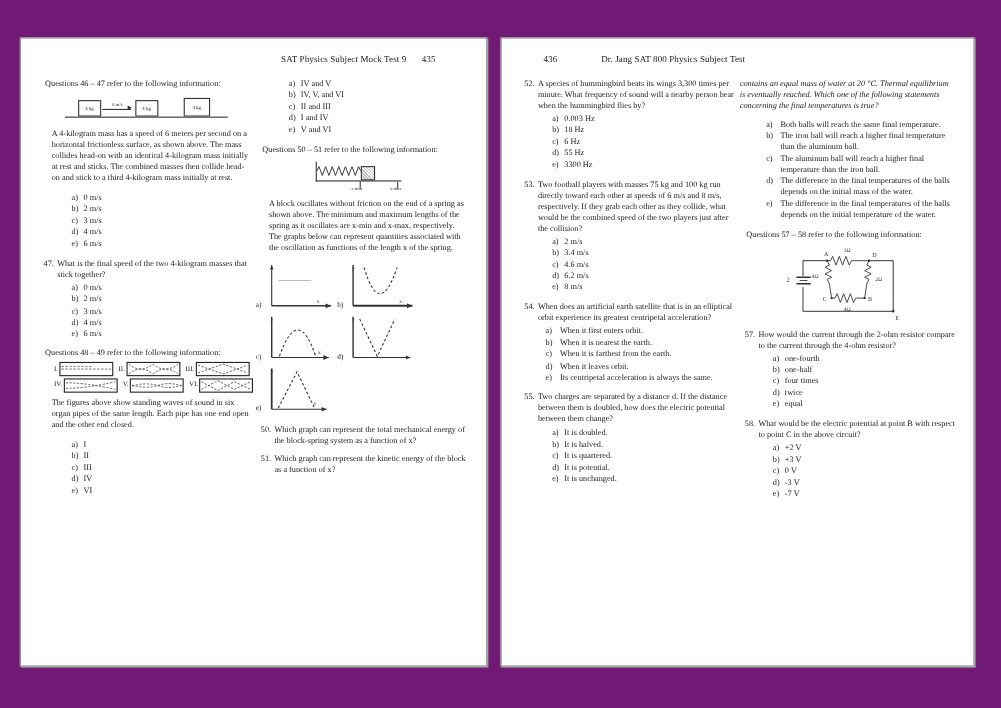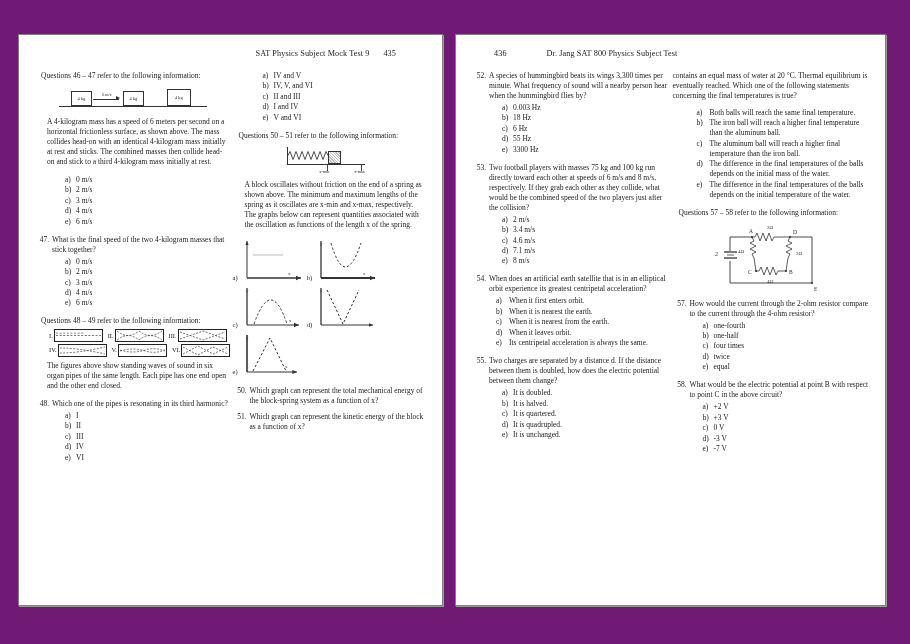--- a/index.html
+++ b/index.html
@@ -46,21 +46,21 @@
   .rh-right .rh-num { margin-right: 40px; }
 
   .cols {
     display: flex;
     gap: 4px;
     font-size: 7.5px;
     line-height: 1.33;
   }
   .col { flex: 1 1 0; min-width: 0; }
 
-  .para { margin: 0 0 7px 0; }
+  .para { margin: 0 0 7px 0; font-style: italic; }
   .stem-intro { margin: 0 0 3px 0; text-indent: 6px; }
   .stem-body { margin: 0 0 8px 0; padding-left: 12px; text-align: left; }
 
   .q { display: flex; margin: 0 0 2px 0; }
   .q-num { width: 14px; flex: 0 0 14px; text-align: right; padding-right: 3px; }
   .q-text { flex: 1 1 auto; }
 
   .choices { list-style: none; margin: 0 0 8px 0; padding: 0 0 0 30px; }
   .choices li { display: flex; margin-bottom: 0.5px; }
   .ch-let { flex: 0 0 11px; }
@@ -282,24 +282,20 @@
                     <path d="M1 9 L16 1 L31 9 L46 2" stroke="#333" stroke-width="0.7" fill="none" stroke-dasharray="2 1.4"></path>
                     <path d="M1 2 L16 10 L31 2 L46 9" stroke="#333" stroke-width="0.7" fill="none" stroke-dasharray="2 1.4"></path>
                   </svg>
               </span>
             </div>
           </div>
         </div>
 
         <div class="stem-body">The figures above show standing waves of sound in six organ pipes of the same length. Each pipe has one end open and the other end closed.</div>
 
-        <div class="q">
-          <div class="q-num">48.</div>
-          <div class="q-text">Which one of the pipes is resonating in its third harmonic?</div>
-        </div>
         <ul class="choices">
           <li>
               <span class="ch-let">a)</span>
               <span class="ch-txt">I</span>
             </li>
           <li>
               <span class="ch-let">b)</span>
               <span class="ch-txt">II</span>
             </li>
           <li>
@@ -497,21 +493,21 @@
           <li>
               <span class="ch-let">b)</span>
               <span class="ch-txt">3.4 m/s</span>
             </li>
           <li>
               <span class="ch-let">c)</span>
               <span class="ch-txt">4.6 m/s</span>
             </li>
           <li>
               <span class="ch-let">d)</span>
-              <span class="ch-txt">7.1 m/s</span>
+              <span class="ch-txt">6.2 m/s</span>
             </li>
           <li>
               <span class="ch-let">e)</span>
               <span class="ch-txt">8 m/s</span>
             </li>
         </ul>
 
         <div class="q">
           <div class="q-num">54.</div>
           <div class="q-text">When does an artificial earth satellite that is in an elliptical orbit experience its greatest centripetal acceleration?</div>
@@ -520,21 +516,21 @@
           <li>
               <span class="ch-let">a)</span>
               <span class="ch-txt">When it first enters orbit.</span>
             </li>
           <li>
               <span class="ch-let">b)</span>
               <span class="ch-txt">When it is nearest the earth.</span>
             </li>
           <li>
               <span class="ch-let">c)</span>
-              <span class="ch-txt">When it is nearest from the earth.</span>
+              <span class="ch-txt">When it is farthest from the earth.</span>
             </li>
           <li>
               <span class="ch-let">d)</span>
               <span class="ch-txt">When it leaves orbit.</span>
             </li>
           <li>
               <span class="ch-let">e)</span>
               <span class="ch-txt">Its centripetal acceleration is always the same.</span>
             </li>
         </ul>
@@ -551,21 +547,21 @@
           <li>
               <span class="ch-let">b)</span>
               <span class="ch-txt">It is halved.</span>
             </li>
           <li>
               <span class="ch-let">c)</span>
               <span class="ch-txt">It is quartered.</span>
             </li>
           <li>
               <span class="ch-let">d)</span>
-              <span class="ch-txt">It is quadrupled.</span>
+              <span class="ch-txt">It is potential.</span>
             </li>
           <li>
               <span class="ch-let">e)</span>
               <span class="ch-txt">It is unchanged.</span>
             </li>
         </ul>
 
       </div>
 
       <div class="col">

